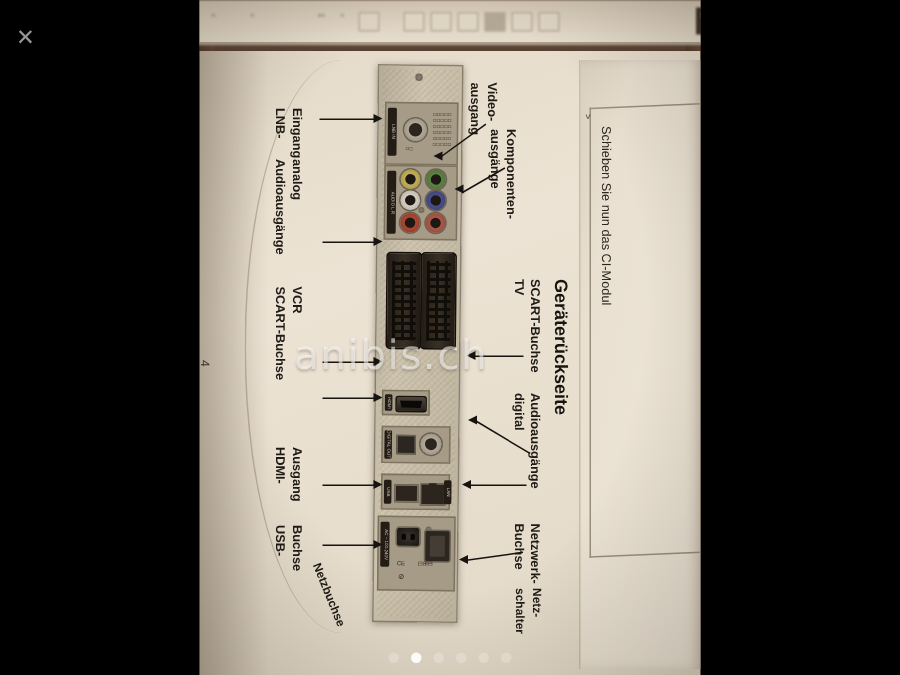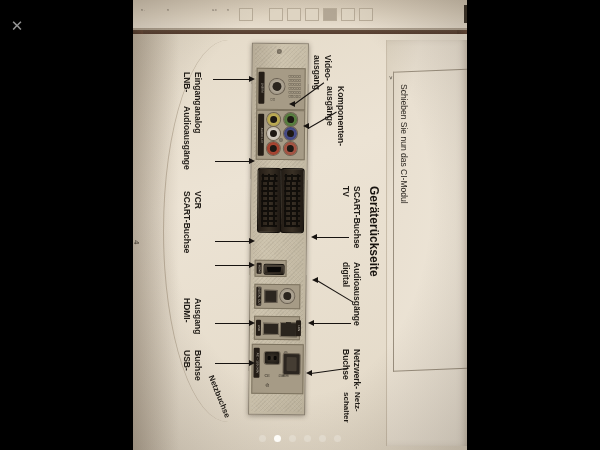--- a/index.html
+++ b/index.html
@@ -387,20 +387,21 @@
         <span>schalter</span>
       </div>
       <div class="lead" style="left:178px;top:373px;width:38px;transform:rotate(-8deg);"></div>
       <div class="arrow l" style="left:173px;top:370px;"></div>
 
     </div>
 
     <div id="soft"></div>
   </div>
 
+  <div id="watermark">anibis.ch</div>
 
   <div id="dots">
       <div class="dot"></div>
       <div class="dot active"></div>
       <div class="dot"></div>
       <div class="dot"></div>
       <div class="dot"></div>
       <div class="dot"></div>
     </div>
 

